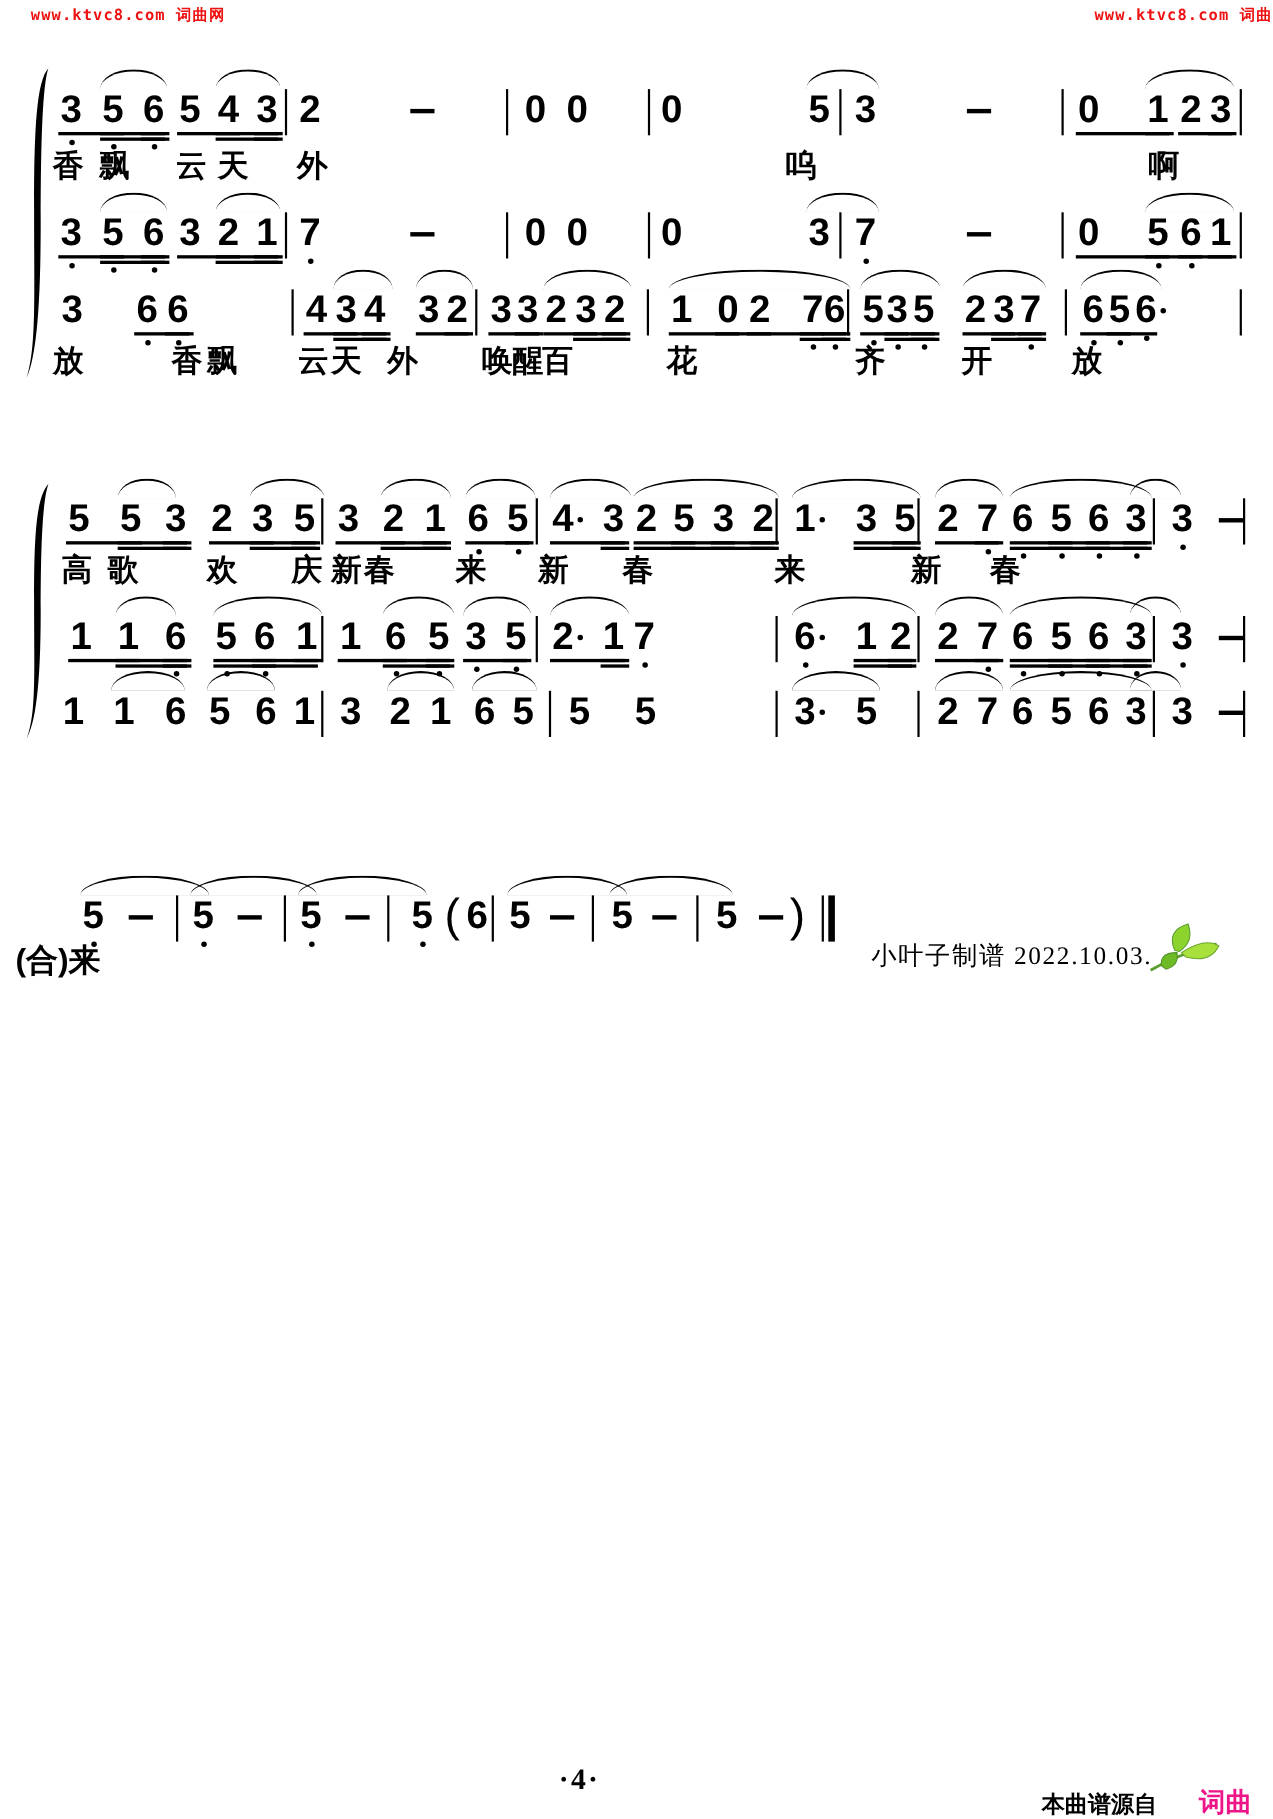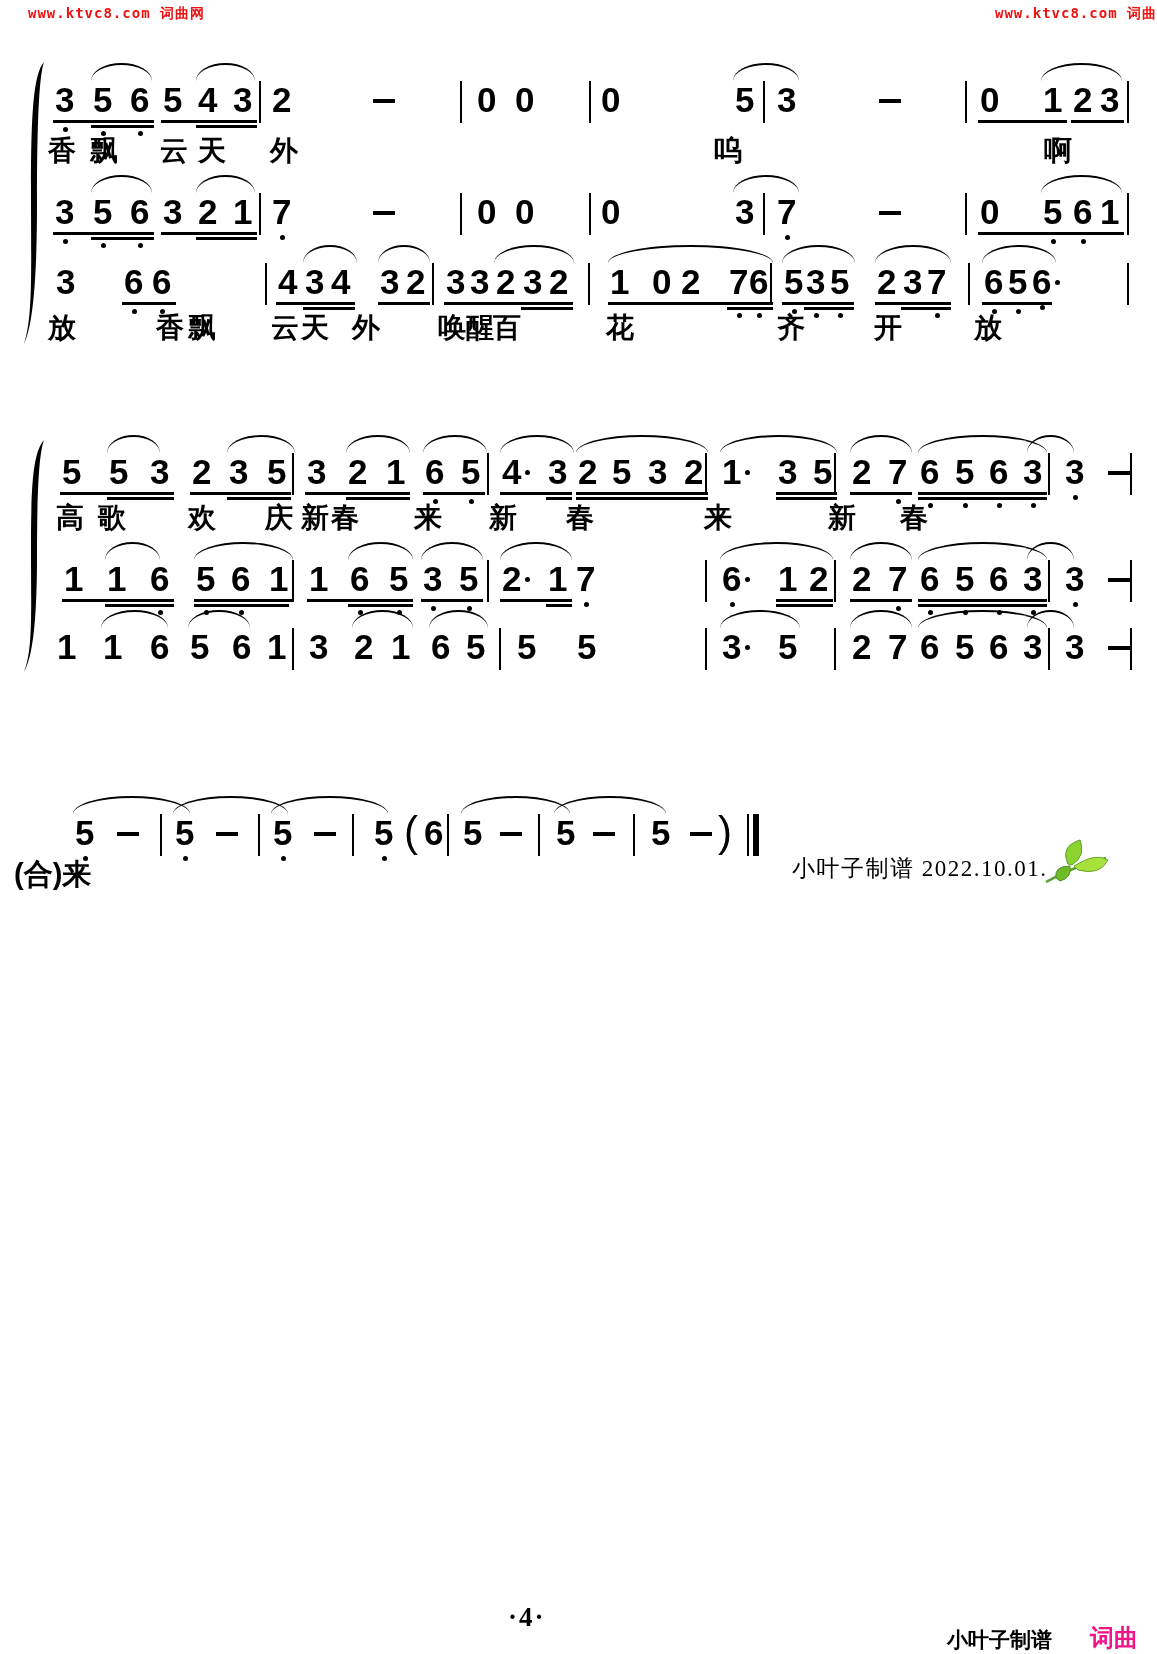--- a/index.html
+++ b/index.html
@@ -511,27 +511,27 @@
       <div class="dash" style="left: 593px; top: 832px;"></div>
       <div class="bar" style="left: 633px; top: 814px;"></div>
       <div class="note" style="left: 651px; top: 814px;">5</div>
       <div class="dash" style="left: 690px; top: 832px;"></div>
       <div class="paren" style="left: 718px; top: 810px;">)</div>
       <div class="bar" style="left: 747px; top: 814px;"></div>
       <div class="bar thick" style="left: 753px; top: 814px;"></div>
       <div class="lyr small" style="left: 14px; top: 858px;">(合)来</div>
     </div>
 
-  <span class="credit" style="left:792px;top:853px;">小叶子制谱 2022.10.01.</span>
+  <span class="credit" style="left:792px;top:853px;">小叶子制谱 2022.10.03.</span>
 
   <span style="position:absolute;left:1040px;top:838px;">
     <svg width="70" height="46" viewBox="0 0 70 46">
       <path d="M6 44 Q30 30 66 20" stroke="#5a9e2f" stroke-width="2.5" fill="none"></path>
       <path d="M28 26 Q20 8 40 2 Q46 18 32 27 Z" fill="#8cd32e" stroke="#5a9e2f" stroke-width="1"></path>
       <path d="M34 28 Q56 14 68 22 Q60 38 38 32 Z" fill="#a8e03c" stroke="#6aa52e" stroke-width="1"></path>
       <path d="M16 40 Q14 28 30 28 Q32 40 20 43 Z" fill="#6dbb25" stroke="#55922a" stroke-width="1"></path>
     </svg>
   </span>
 
   <span class="pageno" style="left:508px;top:1602px;">·4·</span>
-  <span class="src" style="left:947px;top:1626px;">小叶子制谱</span>
+  <span class="src" style="left:947px;top:1626px;">本曲谱源自</span>
   <span class="sitelogo" style="left: 1090px; top: 1622px; color: rgb(238, 21, 137);">词曲网</span>
 </div>
 
 </body></html>

